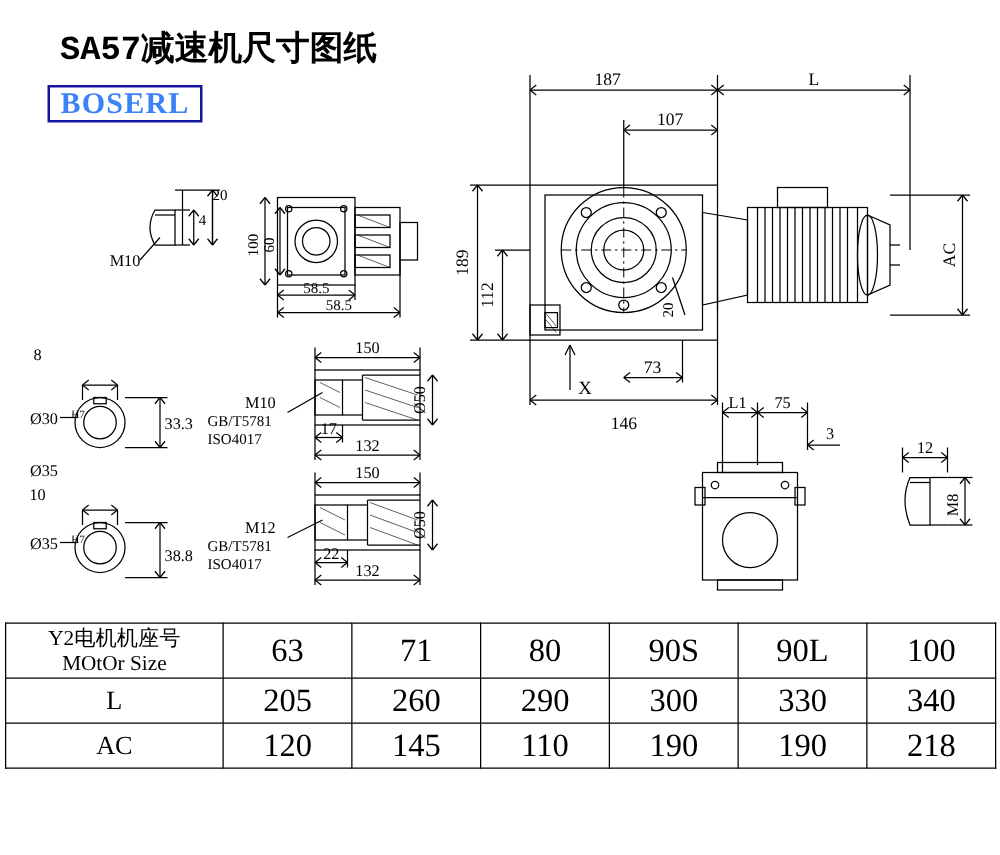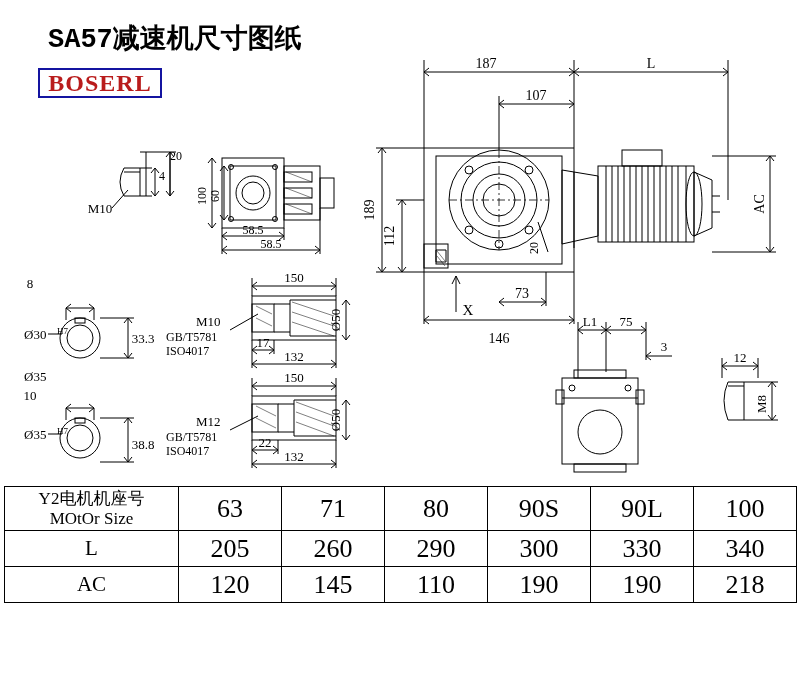--- a/index.html
+++ b/index.html
@@ -37,38 +37,38 @@
     top: 68px;
     width: 124px;
     height: 30px;
     border: 2px solid #1414a0;
     box-sizing: border-box;
     display: flex;
     align-items: center;
     justify-content: center;
   }
   #logo span {
-    color: #b91c1c;
+    color: #3b82f6;
     font-family: "Liberation Serif", serif;
     font-weight: bold;
     font-size: 24px;
     letter-spacing: 1px;
   }
   svg.drawing {
     position: absolute;
     left: 0;
     top: 0;
     width: 800px;
     height: 684px;
   }
   
   #spec-table {
     position: absolute;
     left: 4px;
-    top: 486px;
+    top: 498px;
     width: 792px;
     border-collapse: collapse;
     table-layout: fixed;
     border-radius: 18px;
   }
   #spec-table td {
     border: 1px solid #000;
     text-align: center;
     font-family: "Liberation Serif", serif;
     font-size: 26px;

